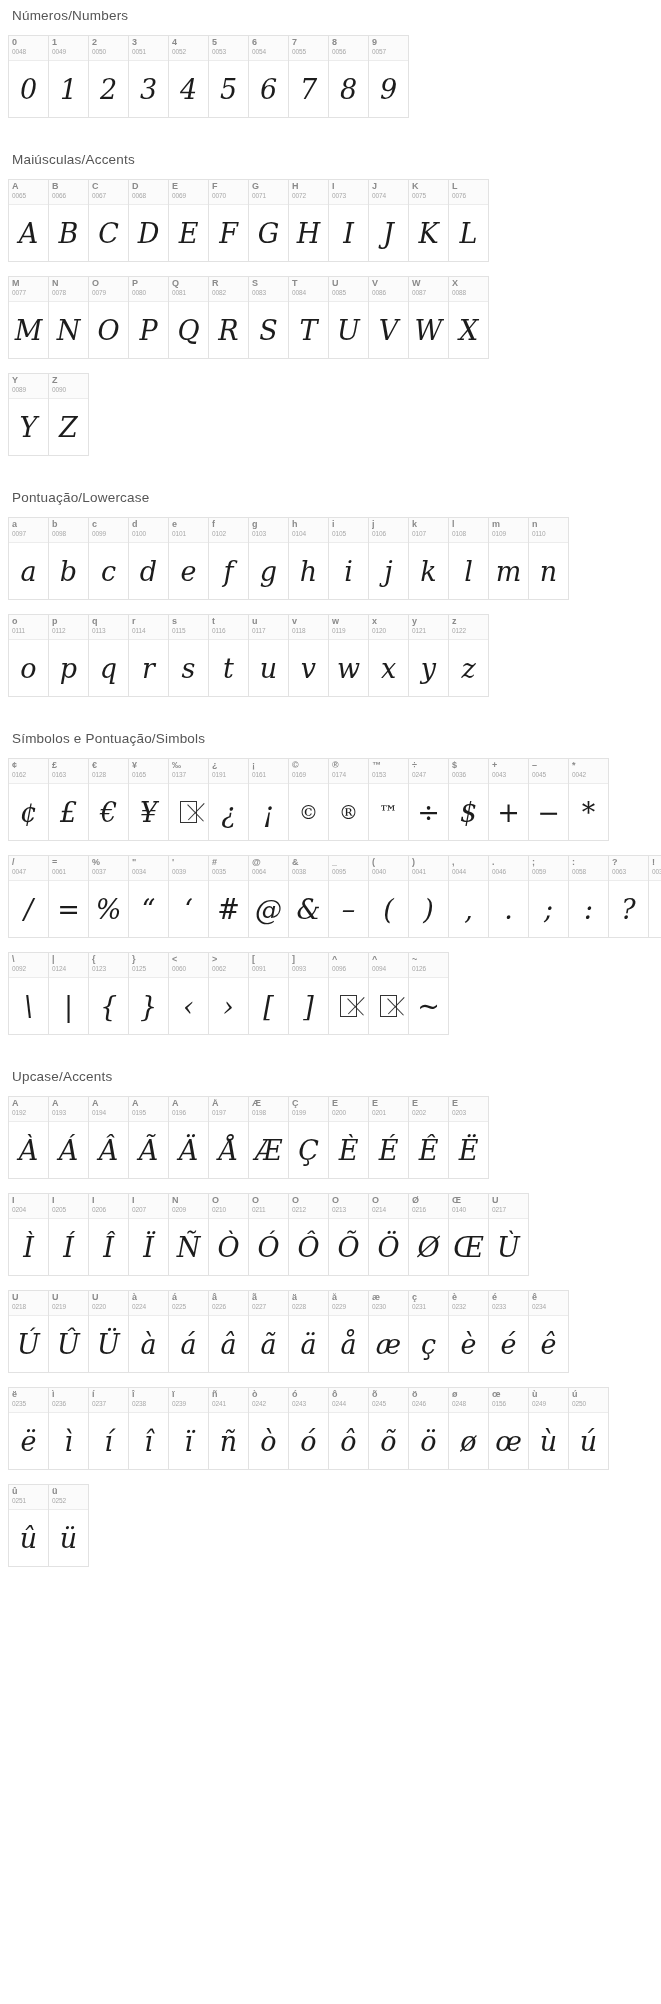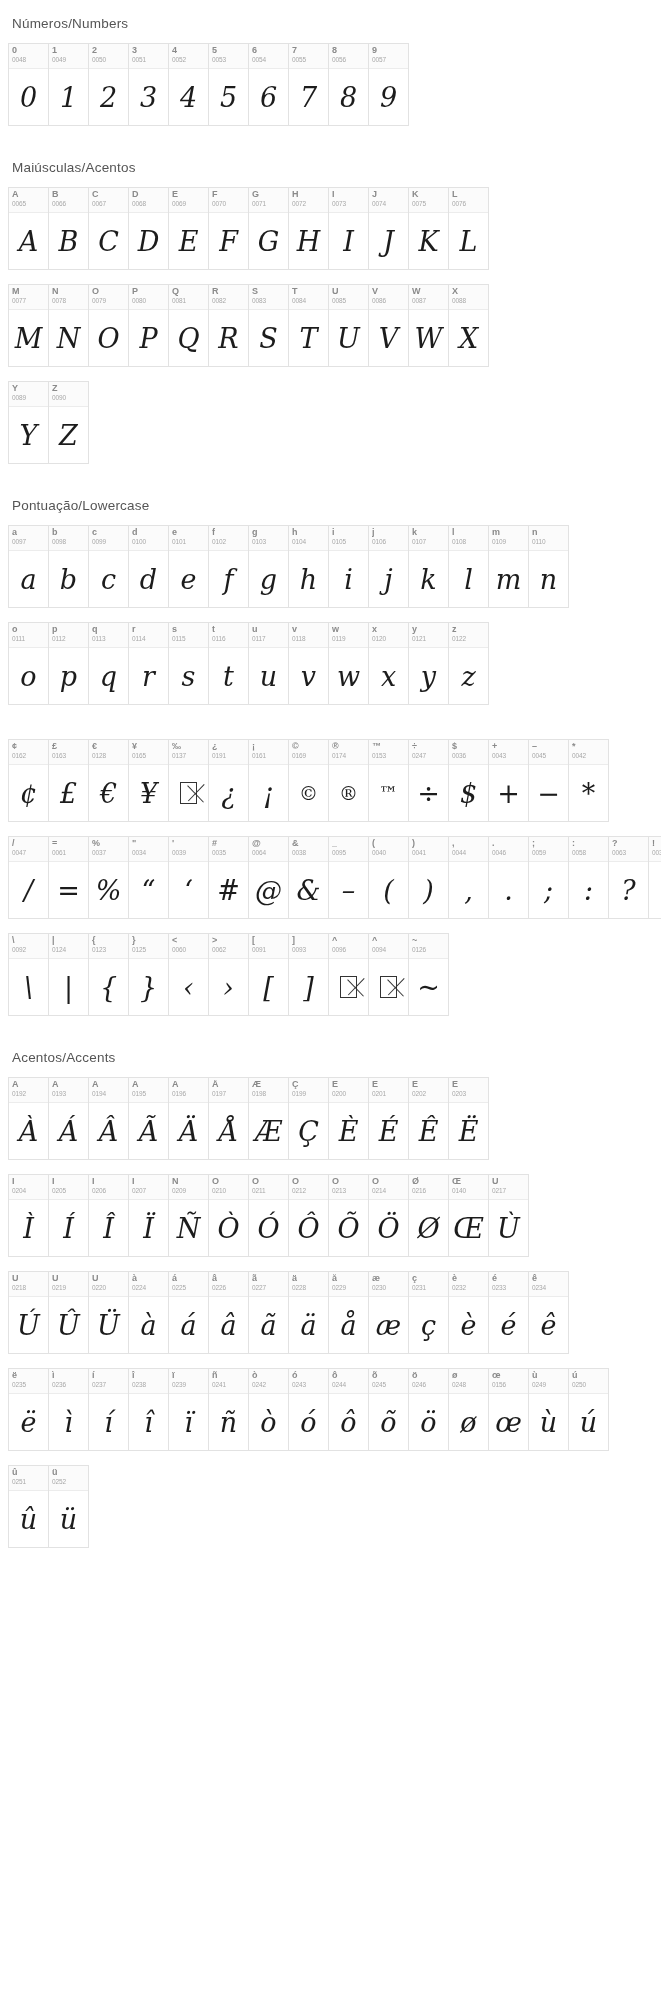--- a/index.html
+++ b/index.html
@@ -6,21 +6,21 @@
   html, body {
     margin: 0; padding: 0;
     background: #ffffff;
     font-family: "Liberation Sans", sans-serif;
   }
   body {
     width: 661px;
     min-height: 2004px;
     position: relative;
   }
-  .page { padding: 16px 8px 20px 8px; }
+  .page { padding: 8px 8px 20px 8px; }
 
   .section { margin-bottom: 34px; }
 
   .section-title {
     font-size: 13.5px;
     color: #555555;
     font-weight: 400;
     margin: 0 0 12px 4px;
     letter-spacing: 0.2px;
   }
@@ -179,21 +179,21 @@
               <div class="glyph-head">
                 <span class="glyph-char">9</span>
                 <span class="glyph-code">0057</span>
               </div>
               <div class="glyph-body">9</div>
             </div>
           </div>
         </div>
       </div>
       <div class="section">
-        <div class="section-title">Maiúsculas/Acentos</div>
+        <div class="section-title">Maiúsculas/Accents</div>
         <div class="glyph-rows">
           <div class="glyph-row">
             <div class="glyph-cell">
               <div class="glyph-head">
                 <span class="glyph-char">A</span>
                 <span class="glyph-code">0065</span>
               </div>
               <div class="glyph-body">A</div>
             </div>
             <div class="glyph-cell">
@@ -563,20 +563,21 @@
               <div class="glyph-head">
                 <span class="glyph-char">z</span>
                 <span class="glyph-code">0122</span>
               </div>
               <div class="glyph-body">z</div>
             </div>
           </div>
         </div>
       </div>
       <div class="section">
+        <div class="section-title">Símbolos e Pontuação/Simbols</div>
         <div class="glyph-rows">
           <div class="glyph-row">
             <div class="glyph-cell">
               <div class="glyph-head">
                 <span class="glyph-char">¢</span>
                 <span class="glyph-code">0162</span>
               </div>
               <div class="glyph-body">¢</div>
             </div>
             <div class="glyph-cell">
@@ -880,21 +881,21 @@
               <div class="glyph-head">
                 <span class="glyph-char">~</span>
                 <span class="glyph-code">0126</span>
               </div>
               <div class="glyph-body">~</div>
             </div>
           </div>
         </div>
       </div>
       <div class="section">
-        <div class="section-title">Acentos/Accents</div>
+        <div class="section-title">Upcase/Accents</div>
         <div class="glyph-rows">
           <div class="glyph-row">
             <div class="glyph-cell">
               <div class="glyph-head">
                 <span class="glyph-char">À</span>
                 <span class="glyph-code">0192</span>
               </div>
               <div class="glyph-body">À</div>
             </div>
             <div class="glyph-cell">

